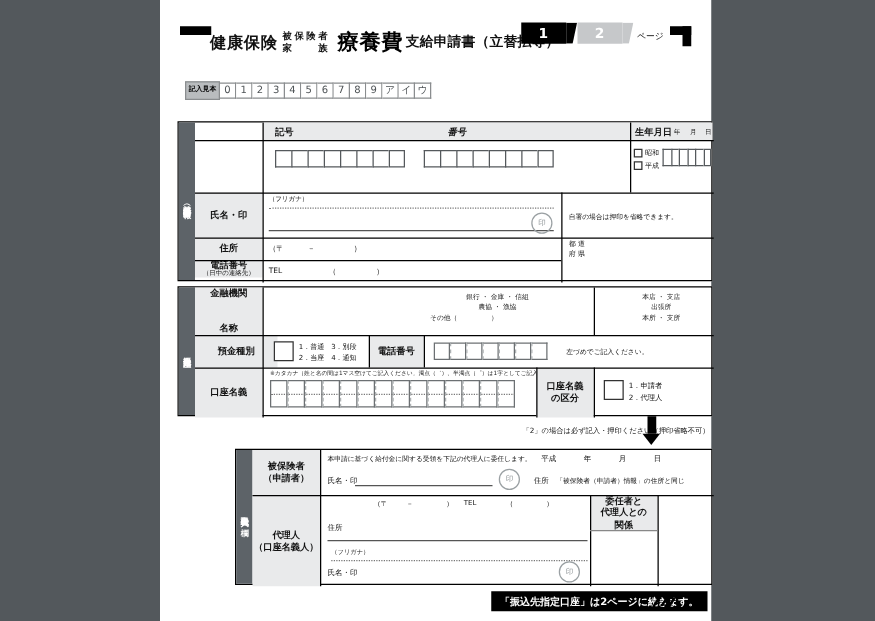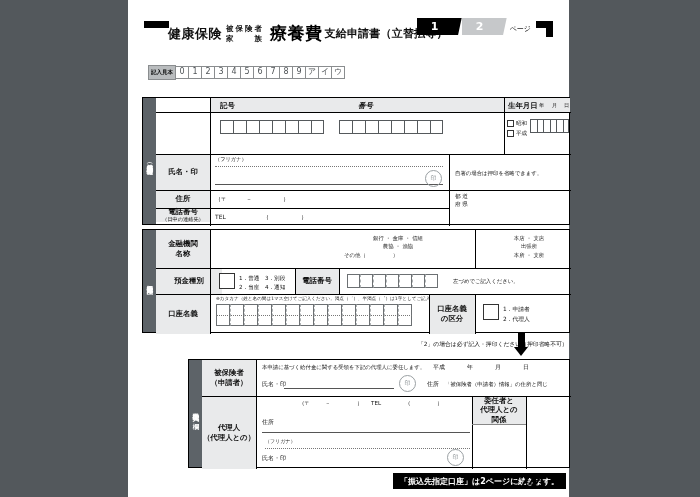--- a/index.html
+++ b/index.html
@@ -213,21 +213,21 @@
 
     <div class="tiny" style="position:absolute;left:72px;top:115px;">TEL</div>
     <div class="tiny" style="position:absolute;left:120px;top:115px;">（</div>
     <div class="tiny" style="position:absolute;left:158px;top:115px;">）</div>
   </div>
 
   <div class="sec" style="left:14px;top:229px;width:428px;height:104px;">
 
     <div class="vtab">振込先指定口座</div>
 
-    <div class="lbl" style="position:absolute;left:13px;top:0;width:54px;height:38px;flex-direction:column;">
+    <div class="lbl" style="position:absolute;left:13px;top:0;width:54px;height:38px;flex-direction:column;justify-content:space-between;">
       <span>金融機関</span>
       <span>名称</span>
     </div>
     <div class="lbl" style="position:absolute;left:13px;top:38px;width:66px;height:26px;">預金種別</div>
     <div class="lbl" style="position:absolute;left:13px;top:64px;width:54px;height:40px;">口座名義</div>
 
     <div style="position:absolute;left:195px;top:4px;font-size:5.4px;color:#222;line-height:1.55;text-align:center;width:120px;">
       <div>銀行 ・ 金庫 ・ 信組</div>
       <div>農協 ・ 漁協</div>
       <div style="text-align:left;padding-left:6px;">その他（　　　　　）</div>
@@ -303,21 +303,21 @@
   <div class="sec" style="left:60px;top:359px;width:382px;height:109px;">
 
     <div class="vtab">受取代理人の欄</div>
 
     <div class="lbl" style="position:absolute;left:13px;top:0;width:54px;height:36px;flex-direction:column;">
       <span>被保険者</span>
       <span>（申請者）</span>
     </div>
     <div class="lbl" style="position:absolute;left:13px;top:36px;width:54px;height:73px;flex-direction:column;">
       <span>代理人</span>
-      <span>（代理人との）</span>
+      <span>（口座名義人）</span>
     </div>
 
     <div class="note" style="left:73px;top:4px;font-size:5.4px;">本申請に基づく給付金に関する受領を下記の代理人に委任します。</div>
     <div class="tiny" style="position:absolute;left:244px;top:3px;font-size:6px;">平成</div>
     <div class="tiny" style="position:absolute;left:278px;top:3px;font-size:6px;">年</div>
     <div class="tiny" style="position:absolute;left:306px;top:3px;font-size:6px;">月</div>
     <div class="tiny" style="position:absolute;left:334px;top:3px;font-size:6px;">日</div>
 
     <div class="tiny" style="position:absolute;left:73px;top:20px;">氏名・印</div>
     <div class="solidline" style="left:95px;top:28px;width:110px;"></div>

